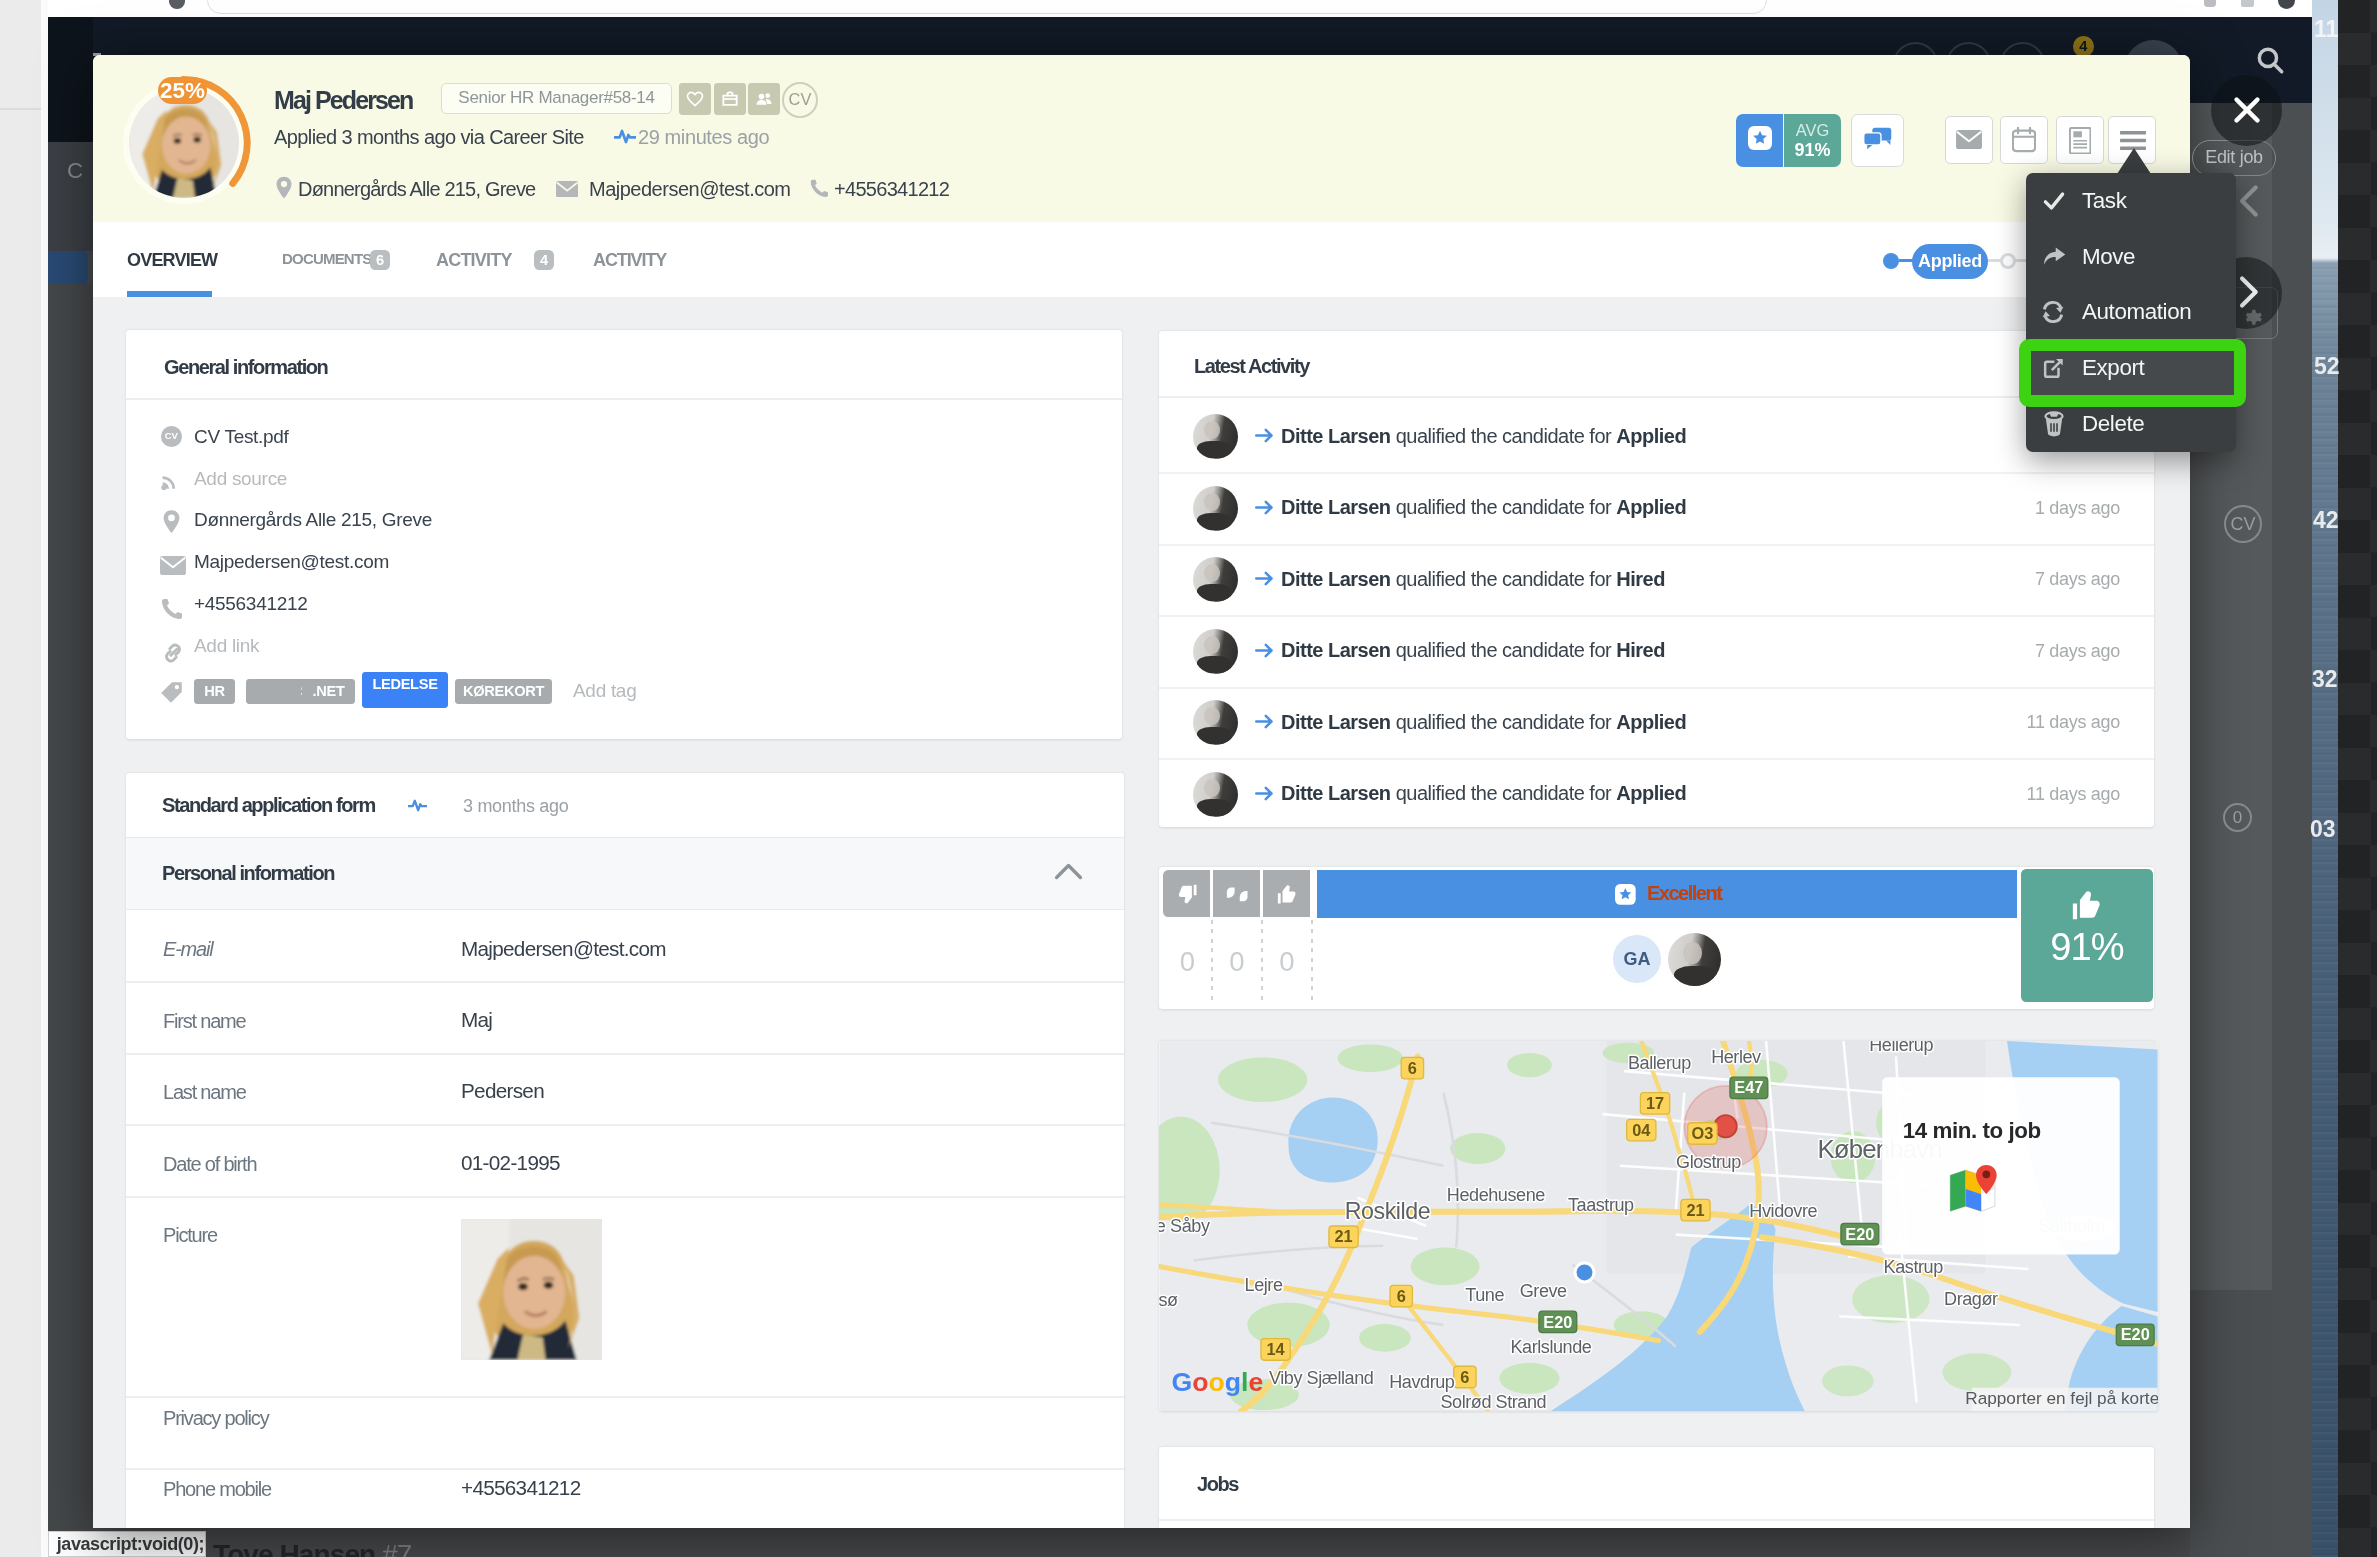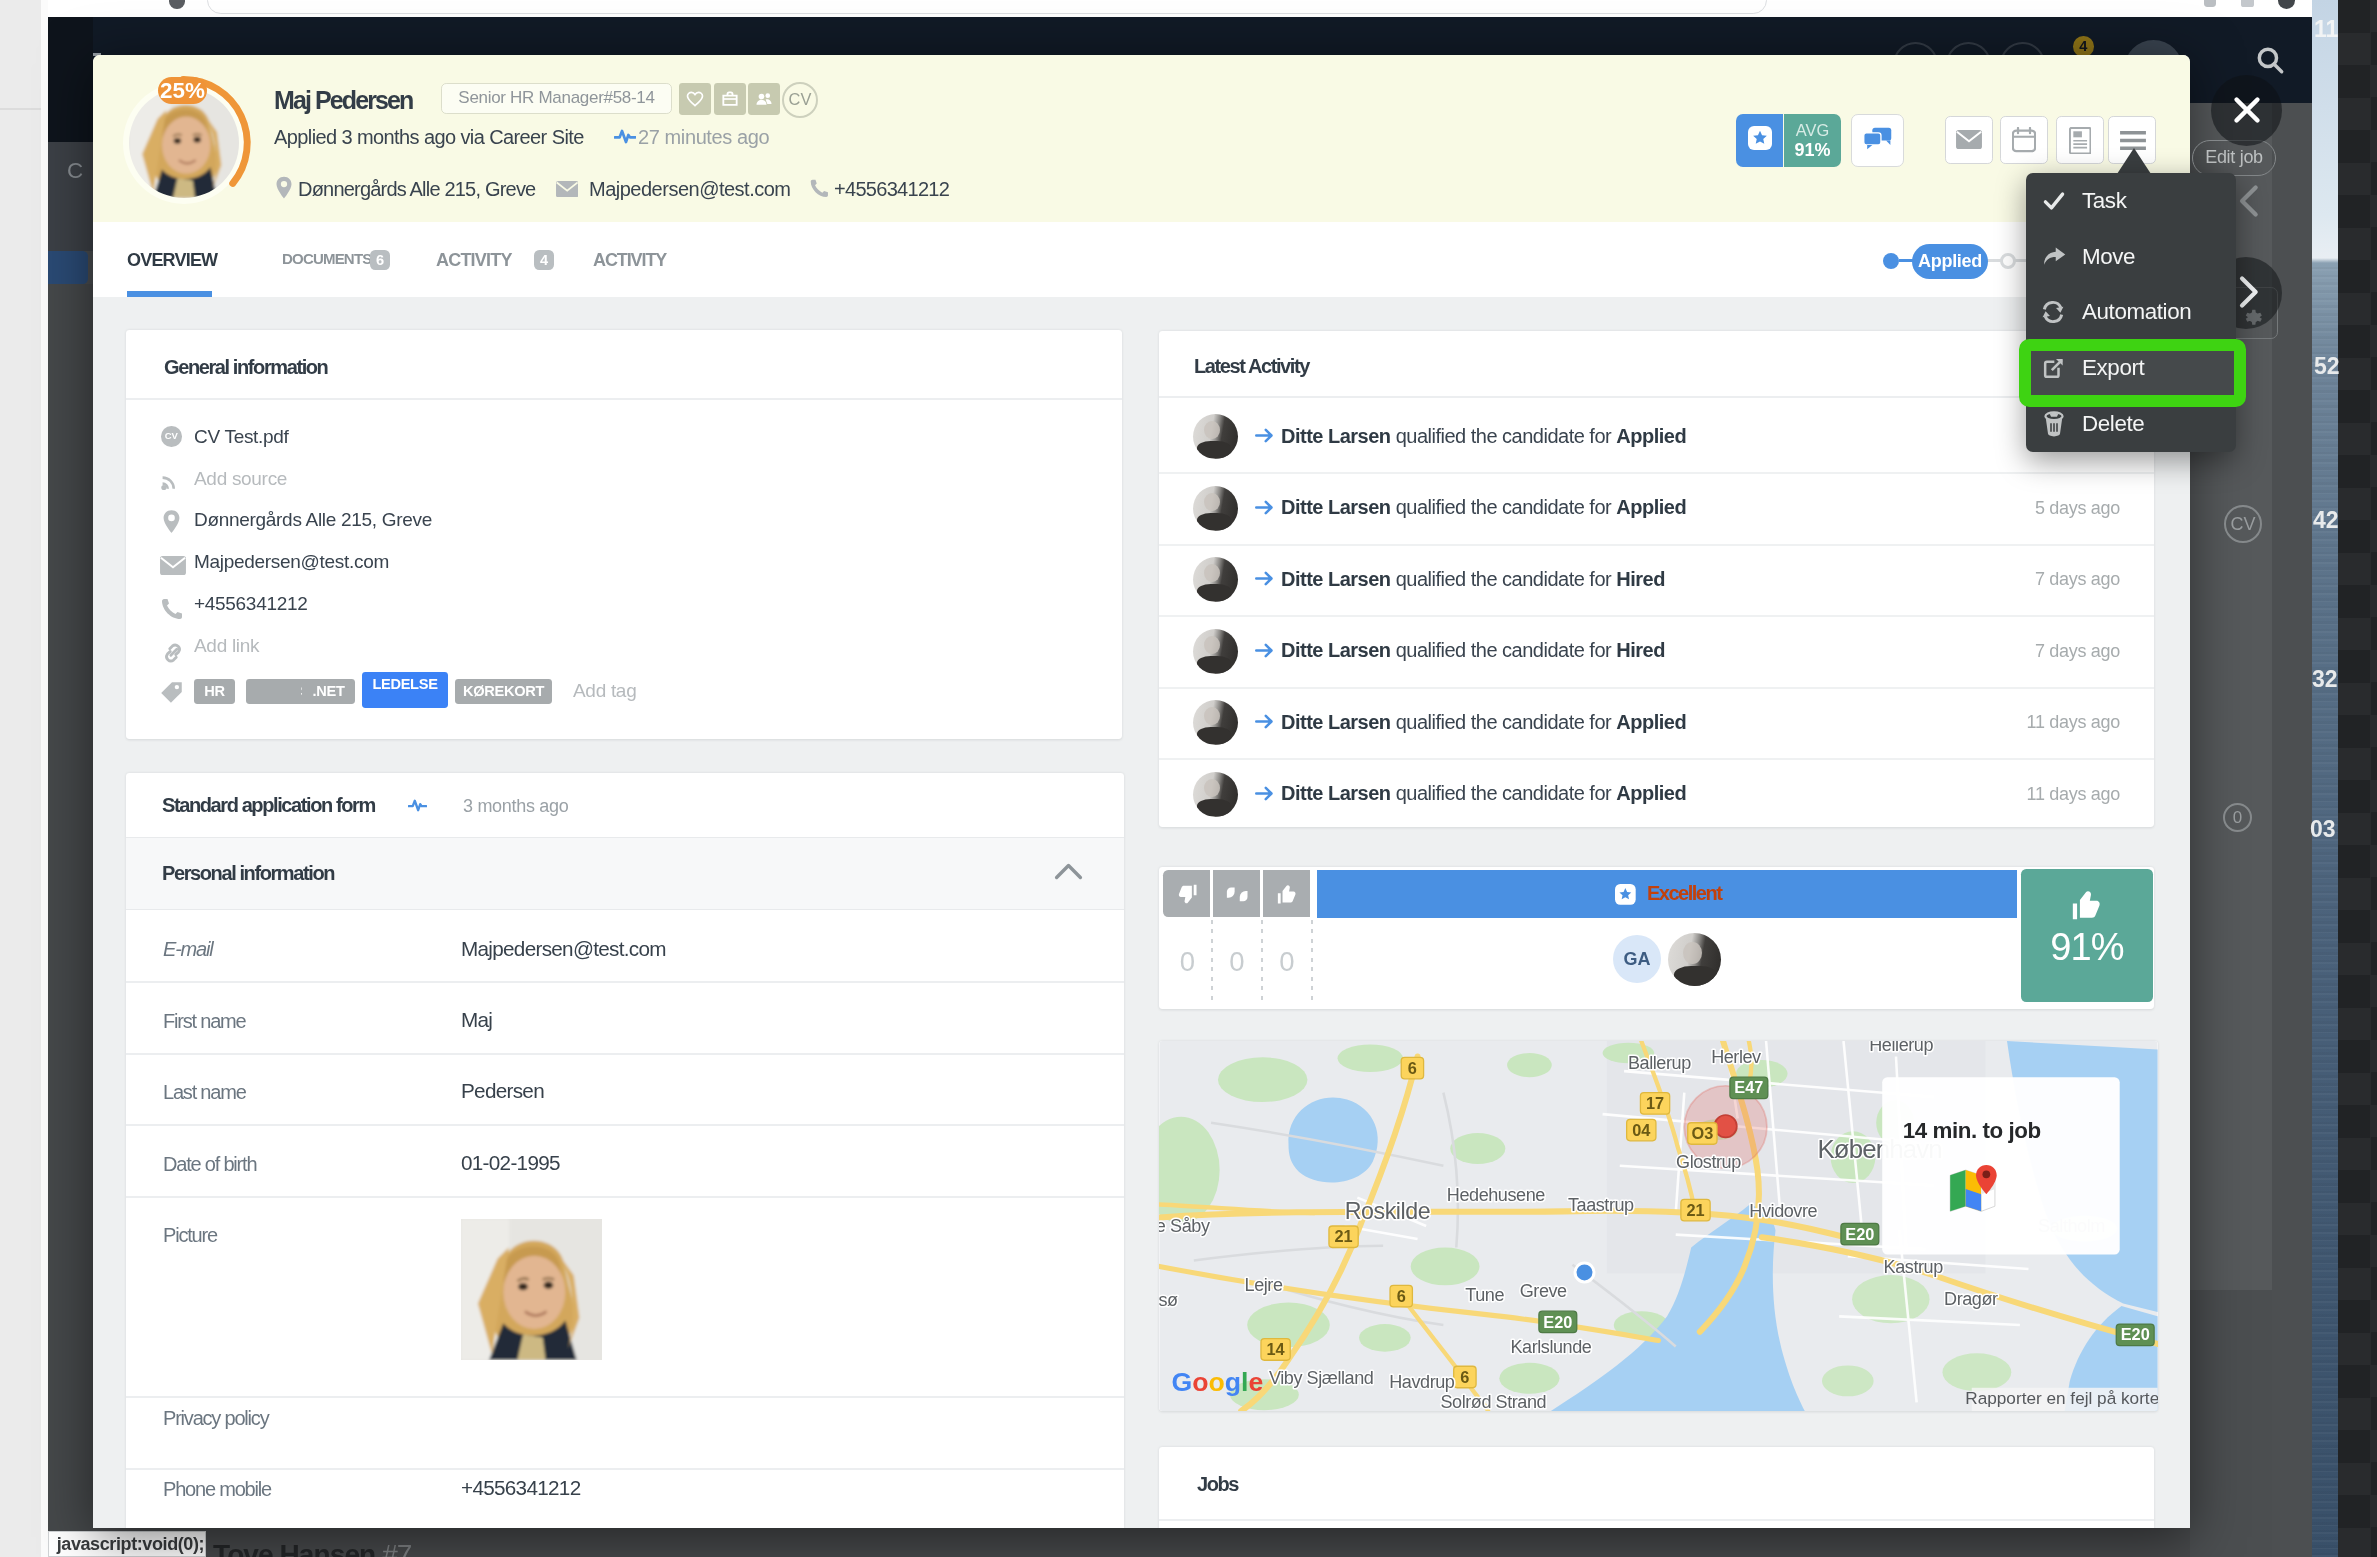--- a/index.html
+++ b/index.html
@@ -114,21 +114,21 @@
           <path d="M3 19 c0-4 3.5-6 6-6 s6 2 6 6 Z" fill="#fff"></path>
           <circle cx="16.5" cy="8" r="2.8" fill="#fff"></circle>
           <path d="M14 12.6 c3-1 7 1 7 5.4 h-5" fill="#fff"></path>
         </svg></div>
   <div class="abs" style="left:689px;top:27px;width:36px;height:36px;border:2.6px solid #cdd0bd;border-radius:50%;box-sizing:border-box;color:#9aa094;font-size:16.4px;text-align:center;line-height:31px;">CV</div>
 
   <div class="abs" style="left:181px;top:71px;color:#39434e;font-size:20px;letter-spacing:-0.6px;">Applied 3 months ago via Career Site</div>
   <svg class="abs" style="left:521px;top:72px;" width="22.4" height="19" viewBox="0 0 28 24">
         <path d="M1 13 h6 l3 -8 5 14 3 -9 2 3 h7" fill="none" stroke="#4a90e2" stroke-width="3.4" stroke-linecap="round" stroke-linejoin="round"></path>
       </svg>
-  <div class="abs" style="left:545px;top:71px;color:#9aa1a6;font-size:20px;letter-spacing:-0.4px;">27 minutes ago</div>
+  <div class="abs" style="left:545px;top:71px;color:#9aa1a6;font-size:20px;letter-spacing:-0.4px;">29 minutes ago</div>
 
   <svg class="abs" style="left:182px;top:121px;" width="18" height="24" viewBox="0 0 24 32">
         <path d="M12 1 C6 1 2 5.5 2 11 C2 18 12 30 12 30 C12 30 22 18 22 11 C22 5.5 18 1 12 1 Z M12 15 a4.2 4.2 0 110-8.4 a4.2 4.2 0 010 8.4 Z" fill="#b3b7ba"></path>
       </svg>
   <div class="abs" style="left:205px;top:123px;color:#39434e;font-size:20px;letter-spacing:-0.8px;">Dønnergårds Alle 215, Greve</div>
   <svg class="abs" style="left:463px;top:126px;" width="22.4" height="16.4" viewBox="0 0 30 22">
         <rect width="30" height="22" rx="3" fill="#b3b7ba"></rect>
         <path d="M1 2 L15 13 L29 2" fill="none" stroke="#f9fae5" stroke-width="2.4"></path>
       </svg>
   <div class="abs" style="left:496px;top:123px;color:#39434e;font-size:20px;letter-spacing:-0.5px;">Majpedersen@test.com</div>
@@ -291,21 +291,21 @@
     <svg class="abs arr" style="top:96px;" viewBox="0 0 30 26">
           <path d="M2 13 h23 M17 4 l9 9 -9 9" fill="none" stroke="#4a90e2" stroke-width="4" stroke-linecap="round" stroke-linejoin="round"></path>
         </svg>
     <div class="abs txt" style="top:94px;"><b>Ditte Larsen</b> qualified the candidate for <b>Applied</b></div>
     <div class="abs" style="left:0;top:141px;width:995px;height:1.7px;background:#eff1f2;"></div>
     <div class="abs act" style="top:155px;"></div>
     <svg class="abs arr" style="top:168px;" viewBox="0 0 30 26">
           <path d="M2 13 h23 M17 4 l9 9 -9 9" fill="none" stroke="#4a90e2" stroke-width="4" stroke-linecap="round" stroke-linejoin="round"></path>
         </svg>
     <div class="abs txt" style="top:165px;"><b>Ditte Larsen</b> qualified the candidate for <b>Applied</b></div>
-    <div class="abs tme" style="top:167px;">5 days ago</div>
+    <div class="abs tme" style="top:167px;">1 days ago</div>
     <div class="abs" style="left:0;top:213px;width:995px;height:1.7px;background:#eff1f2;"></div>
     <div class="abs act" style="top:226px;"></div>
     <svg class="abs arr" style="top:239px;" viewBox="0 0 30 26">
           <path d="M2 13 h23 M17 4 l9 9 -9 9" fill="none" stroke="#4a90e2" stroke-width="4" stroke-linecap="round" stroke-linejoin="round"></path>
         </svg>
     <div class="abs txt" style="top:237px;"><b>Ditte Larsen</b> qualified the candidate for <b>Hired</b></div>
     <div class="abs tme" style="top:238px;">7 days ago</div>
     <div class="abs" style="left:0;top:284px;width:995px;height:1.7px;background:#eff1f2;"></div>
     <div class="abs act" style="top:298px;"></div>
     <svg class="abs arr" style="top:311px;" viewBox="0 0 30 26">

